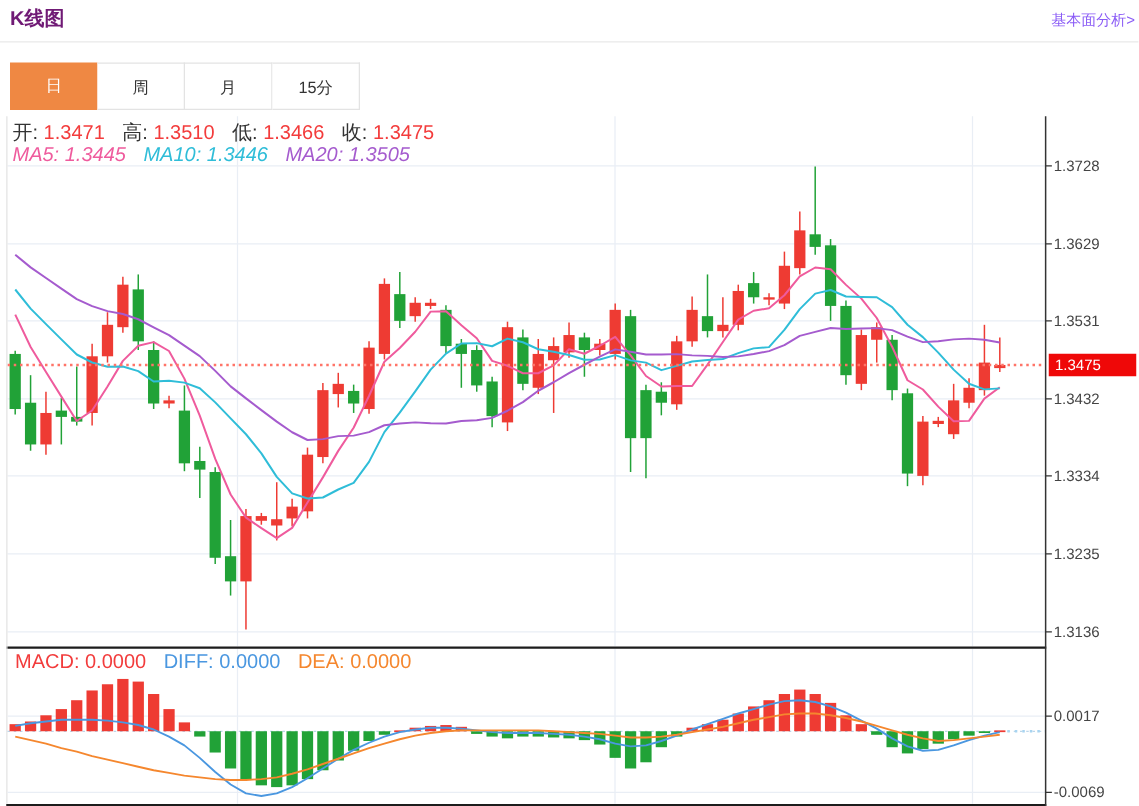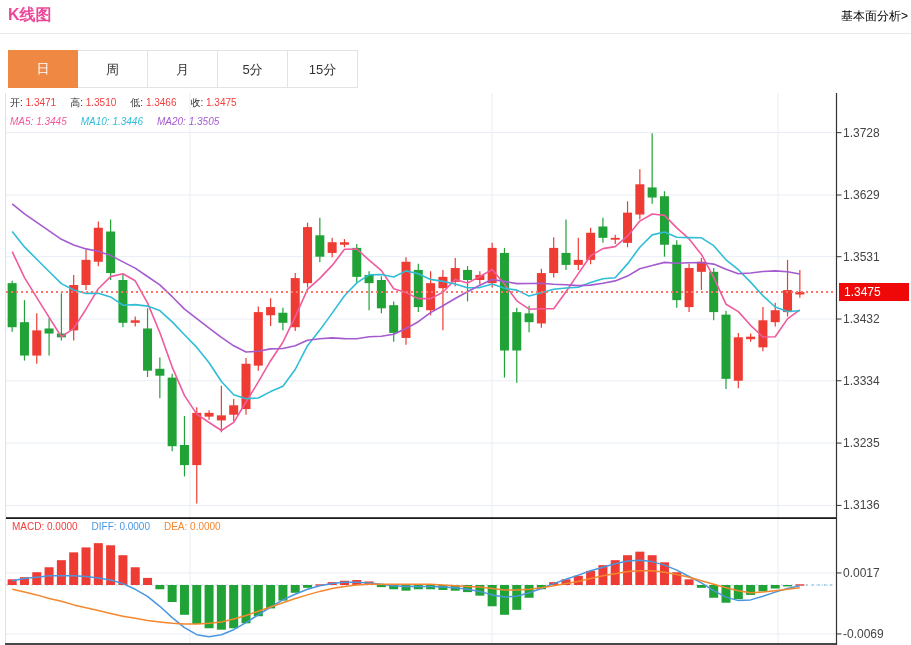--- a/index.html
+++ b/index.html
@@ -1,28 +1,28 @@
 <!DOCTYPE html>
 <html><head>
 <meta charset="utf-8">
 <style>
   html,body{margin:0;padding:0;background:#fff;}
   #page{position:relative;width:911px;height:645px;background:#fff;overflow:hidden;
         font-family:"Liberation Sans","DejaVu Sans",sans-serif;}
   #hdr{position:absolute;left:0;top:0;width:100%;height:33px;border-bottom:1px solid #e9e9e9;}
-  #title{position:absolute;left:8px;top:5px;font-size:16px;font-weight:bold;color:#ec4899;}
-  #fund-link{position:absolute;right:3px;top:8px;font-size:12px;color:#000000;cursor:pointer;}
+  #title{position:absolute;left:8px;top:5px;font-size:16px;font-weight:bold;color:#701a75;}
+  #fund-link{position:absolute;right:3px;top:8px;font-size:12px;color:#8b5cf6;cursor:pointer;}
   #tabs{position:absolute;left:8px;top:50px;display:flex;}
   .tab{width:70px;height:38px;line-height:38px;text-align:center;font-size:13px;color:#333;
        background:#fff;border:1px solid #e3e3e3;border-left:none;box-sizing:border-box;cursor:pointer;}
   .tab:first-child{border-left:1px solid #e3e3e3;}
   .tab.active{color:#fff;border:none;}
   #chart-svg{position:absolute;left:0;top:0;width:911px;height:645px;}
   svg text{font-family:"Liberation Sans","DejaVu Sans",sans-serif;font-size:12px;fill:#444;}
-  .row{position:absolute;font-size:10px;white-space:nowrap;z-index:3;}
+  .row{position:absolute;font-size:16px;white-space:nowrap;z-index:3;}
   .row .pair{margin-right:14px;}
   .row .lab{color:#333;}
   #ohlc-row{left:10px;top:96px;}
   #ma-row{left:10px;top:116px;font-style:italic;}
   #macd-row{left:12px;top:521px;}
   #price-badge{position:absolute;left:839px;top:283px;width:70px;height:18px;line-height:18px;
        padding-left:5px;box-sizing:border-box;color:#fff;font-size:12px;z-index:3;}
 </style>
 </head>
 <body>
@@ -409,21 +409,20 @@
 
   <div id="hdr">
     <span id="title">K线图</span>
     <span id="fund-link">基本面分析&gt;</span>
   </div>
 
   <div id="tabs">
       <div class="tab active" style="background: rgb(239, 136, 67);">日</div>
       <div class="tab">周</div>
       <div class="tab">月</div>
-      <div class="tab">5分</div>
       <div class="tab">15分</div>
     </div>
 
   <div id="ohlc-row" class="row"><span class="pair"><span class="lab">开: </span><span style="color: rgb(243, 60, 60);">1.3471</span></span><span class="pair"><span class="lab">高: </span><span style="color: rgb(243, 60, 60);">1.3510</span></span><span class="pair"><span class="lab">低: </span><span style="color: rgb(243, 60, 60);">1.3466</span></span><span class="pair"><span class="lab">收: </span><span style="color: rgb(243, 60, 60);">1.3475</span></span></div>
   <div id="ma-row" class="row"><span class="pair"><span class="lab" style="color: rgb(239, 91, 157);">MA5: </span><span style="color: rgb(239, 91, 157);">1.3445</span></span><span class="pair"><span class="lab" style="color: rgb(47, 189, 216);">MA10: </span><span style="color: rgb(47, 189, 216);">1.3446</span></span><span class="pair"><span class="lab" style="color: rgb(165, 91, 206);">MA20: </span><span style="color: rgb(165, 91, 206);">1.3505</span></span></div>
   <div id="macd-row" class="row"><span class="pair"><span class="lab" style="color: rgb(242, 60, 60);">MACD: </span><span style="color: rgb(242, 60, 60);">0.0000</span></span><span class="pair"><span class="lab" style="color: rgb(74, 151, 224);">DIFF: </span><span style="color: rgb(74, 151, 224);">0.0000</span></span><span class="pair"><span class="lab" style="color: rgb(245, 135, 46);">DEA: </span><span style="color: rgb(245, 135, 46);">0.0000</span></span></div>
 
   <div id="price-badge" style="background: rgb(239, 8, 8);">1.3475</div>
 </div>
 

